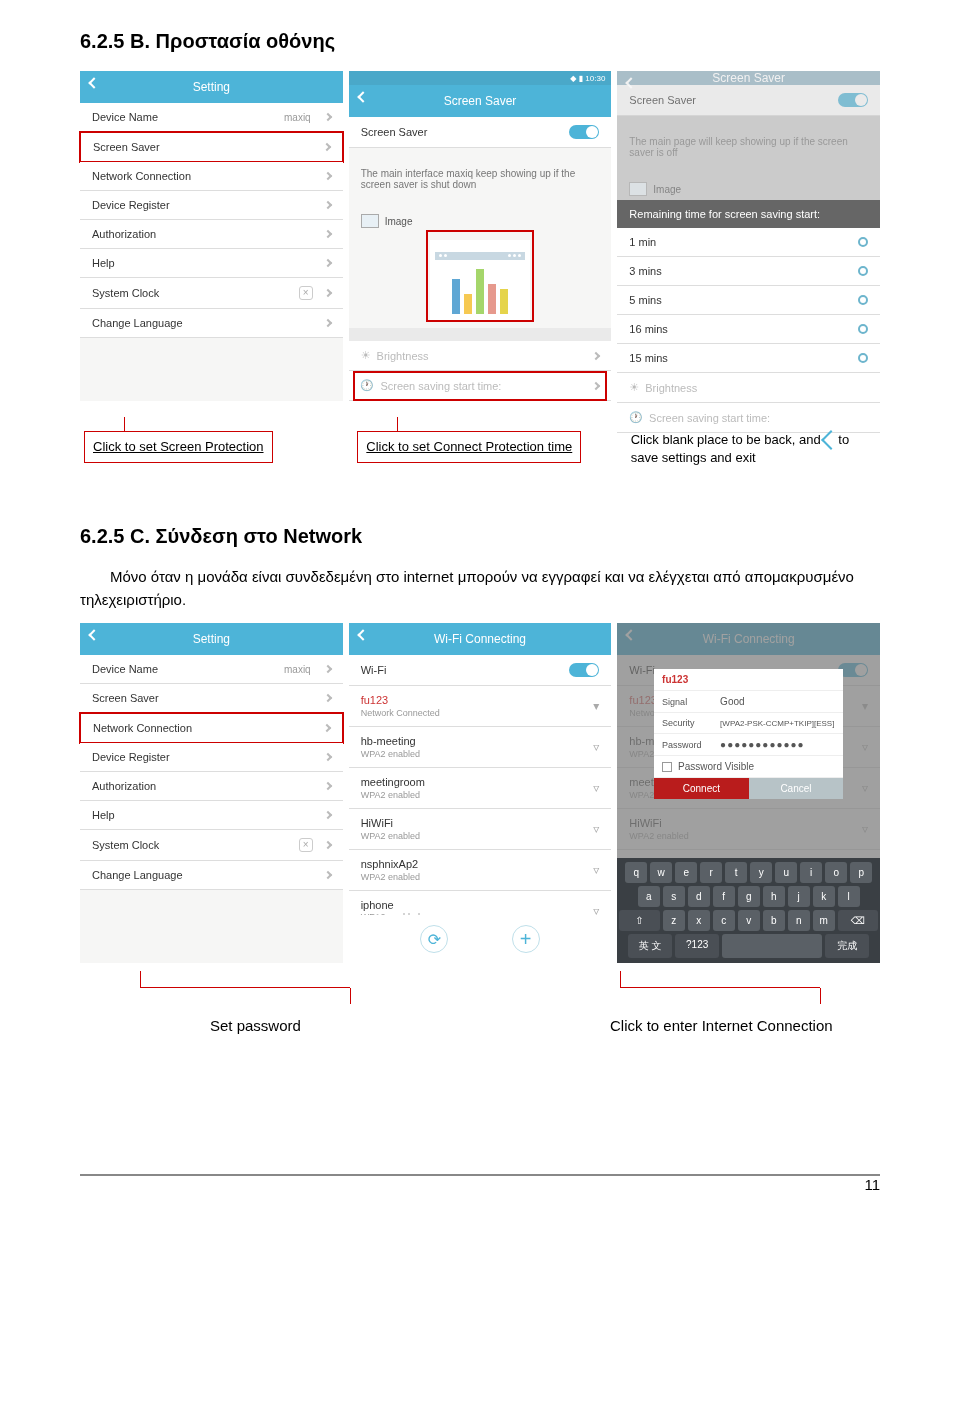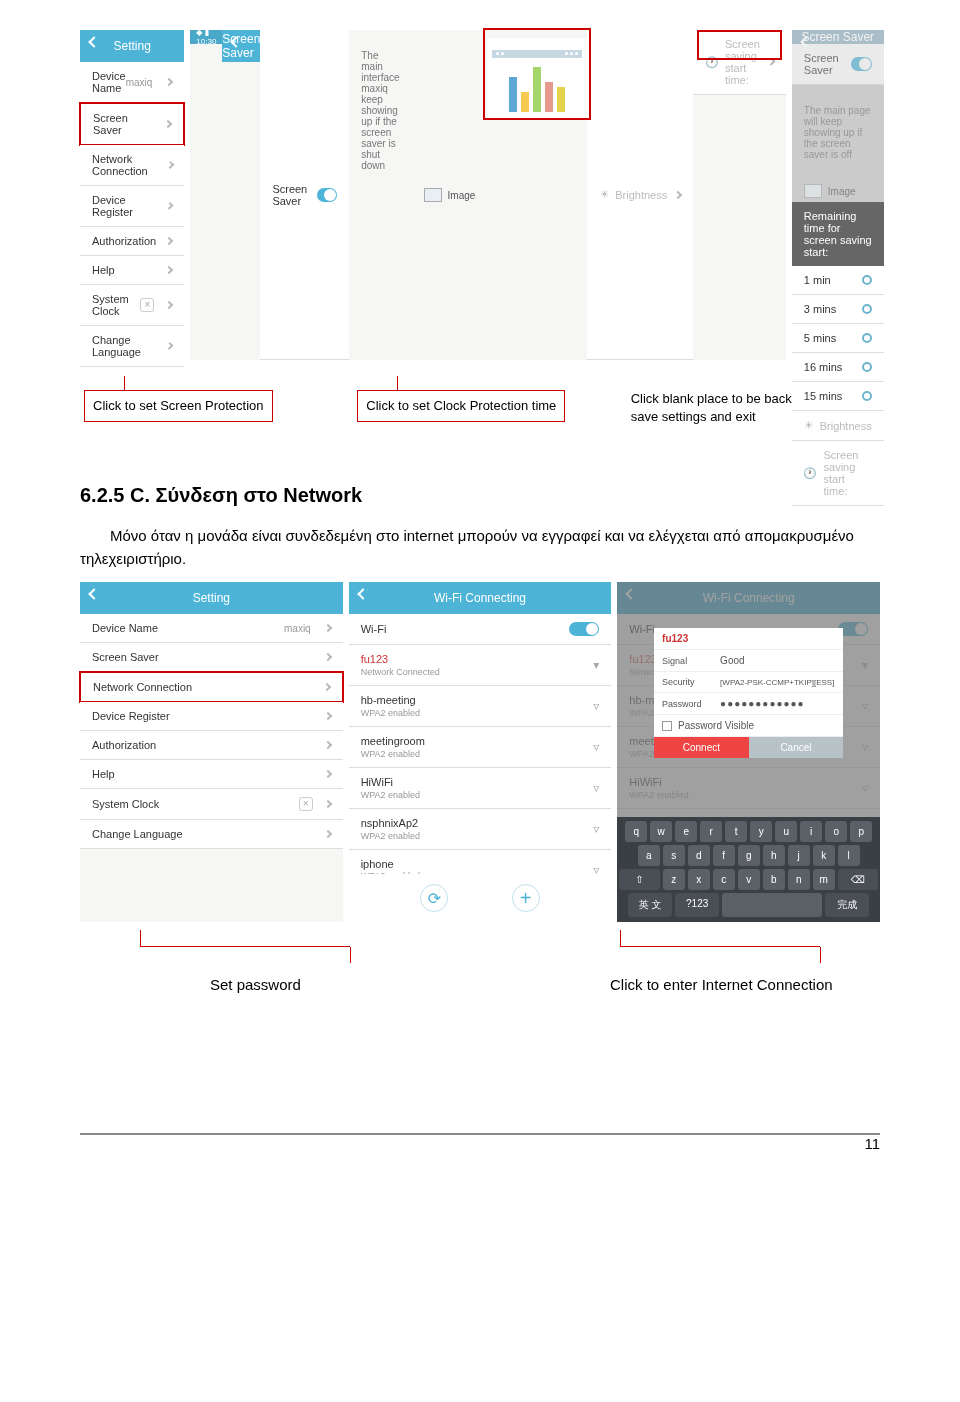--- a/index.html
+++ b/index.html
@@ -192,20 +192,21 @@
     flex: 1 1 0;
     position: relative;
     padding: 8px 4px;
     line-height: 1.4;
     font-size: 13px;
   }
   .redbox {
     border: 1px solid #c00;
     padding: 6px 8px;
     display: inline-block;
+    text-decoration: underline;
   }
   .caption sup.red-arrow-line {
     display: block;
     height: 14px;
     border-left: 1px solid #c00;
     margin-left: 40px;
   }
   .back-icon-small {
     display: inline-block;
     width: 14px; height: 14px;
@@ -300,21 +301,21 @@
   }
   .wifi-modal .mrow .mlabel {width:52px; color:#555; font-size:9px;}
   .wifi-modal .btns { display:flex; }
   .wifi-modal button.mb {
     flex:1;
     padding:5px 0;
     font-size:10px;
     border:none;
     color:#fff;
   }
-  .mb.connect { background:#ef4444; }
+  .mb.connect { background:#b91c1c; }
   .mb.cancel { background:#b7c3c7; }
 
   
   .keyboard {
     position: absolute;
     bottom:0; left:0; right:0;
     background:#3a3f44;
     padding:4px 2px 2px 2px;
   }
   .krow { display:flex; gap:3px; justify-content:center; margin-bottom:3px;}
@@ -357,20 +358,21 @@
     text-align: right;
     font-size: 15px;
   }
 
 </style>
 </head>
 <body>
 
 <div class="page">
 
+  <h2>6.2.5 Β. Προστασία οθόνης</h2>
 
   <div class="figure-row">
 
     <div class="shot" style="height:330px;">
       <div class="topbar">
         <div class="back">
             <div class="chev-left"></div>
           </div>
         <span>Setting</span>
       </div>
@@ -409,21 +411,21 @@
               <span class="chev-right"></span>
             </span>
         </div>
         <div class="row">
           <span>Change Language</span>
           <span class="chev-right"></span>
         </div>
       </div>
     </div>
 
-    <div class="shot" style="height:330px; display:flex; flex-direction:row;">
+    <div class="shot" style="height:330px; display:flex; flex-direction:column;">
       <div class="statusbar">◆ ▮ 10:30</div>
       <div class="topbar">
         <div class="back">
             <div class="chev-left"></div>
           </div>
         <span>Screen Saver</span>
       </div>
       <div class="row">
         <span>Screen Saver</span>
         <span class="toggle"></span>
@@ -533,21 +535,21 @@
     </div>
   </div>
 
   <div class="captions-row">
     <div class="caption">
       <sup class="red-arrow-line"></sup>
       <span class="redbox">Click to set Screen Protection</span>
     </div>
     <div class="caption">
       <sup class="red-arrow-line"></sup>
-      <span class="redbox">Click to set Clock Protection time</span>
+      <span class="redbox">Click to set Connect Protection time</span>
     </div>
     <div class="caption" style="padding-top:22px;">
       <span>Click blank place to be back, and </span><span class="back-icon-small"></span><span>to save settings and exit</span>
     </div>
   </div>
 
   <div class="body-text">
     <h2>6.2.5 C. Σύνδεση στο Network</h2>
     <p>Μόνο όταν η μονάδα είναι συνδεδεμένη στο internet μπορούν να εγγραφεί και να ελέγχεται από απομακρυσμένο τηλεχειριστήριο.</p>
   </div>

